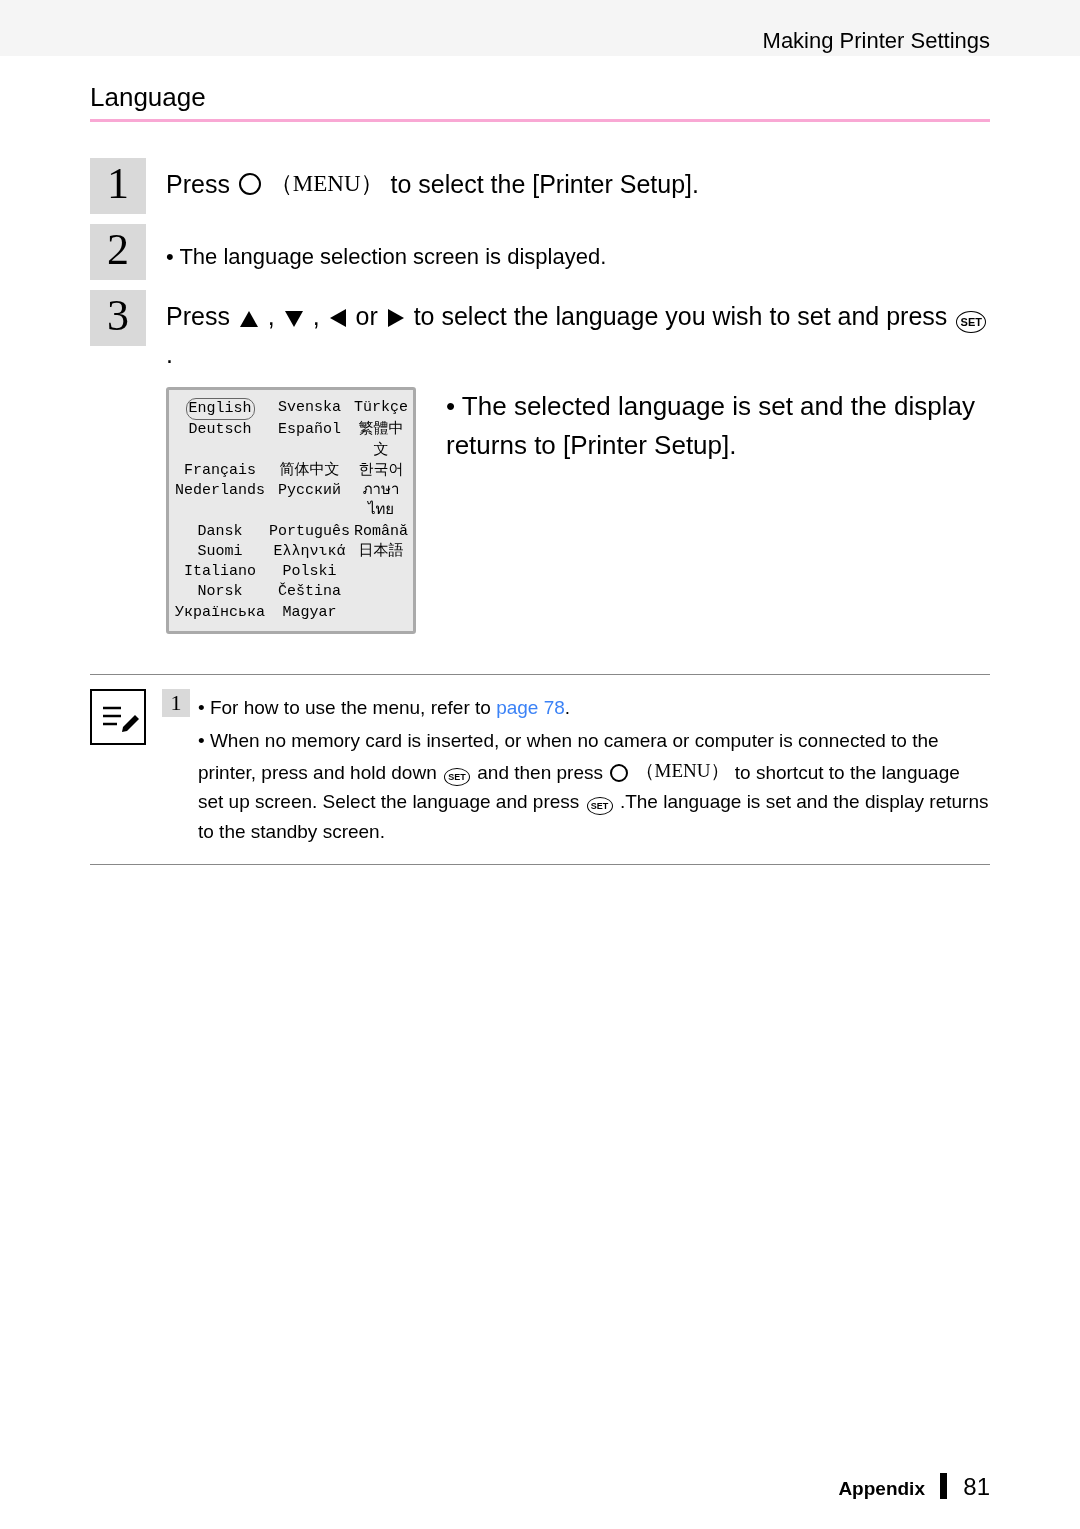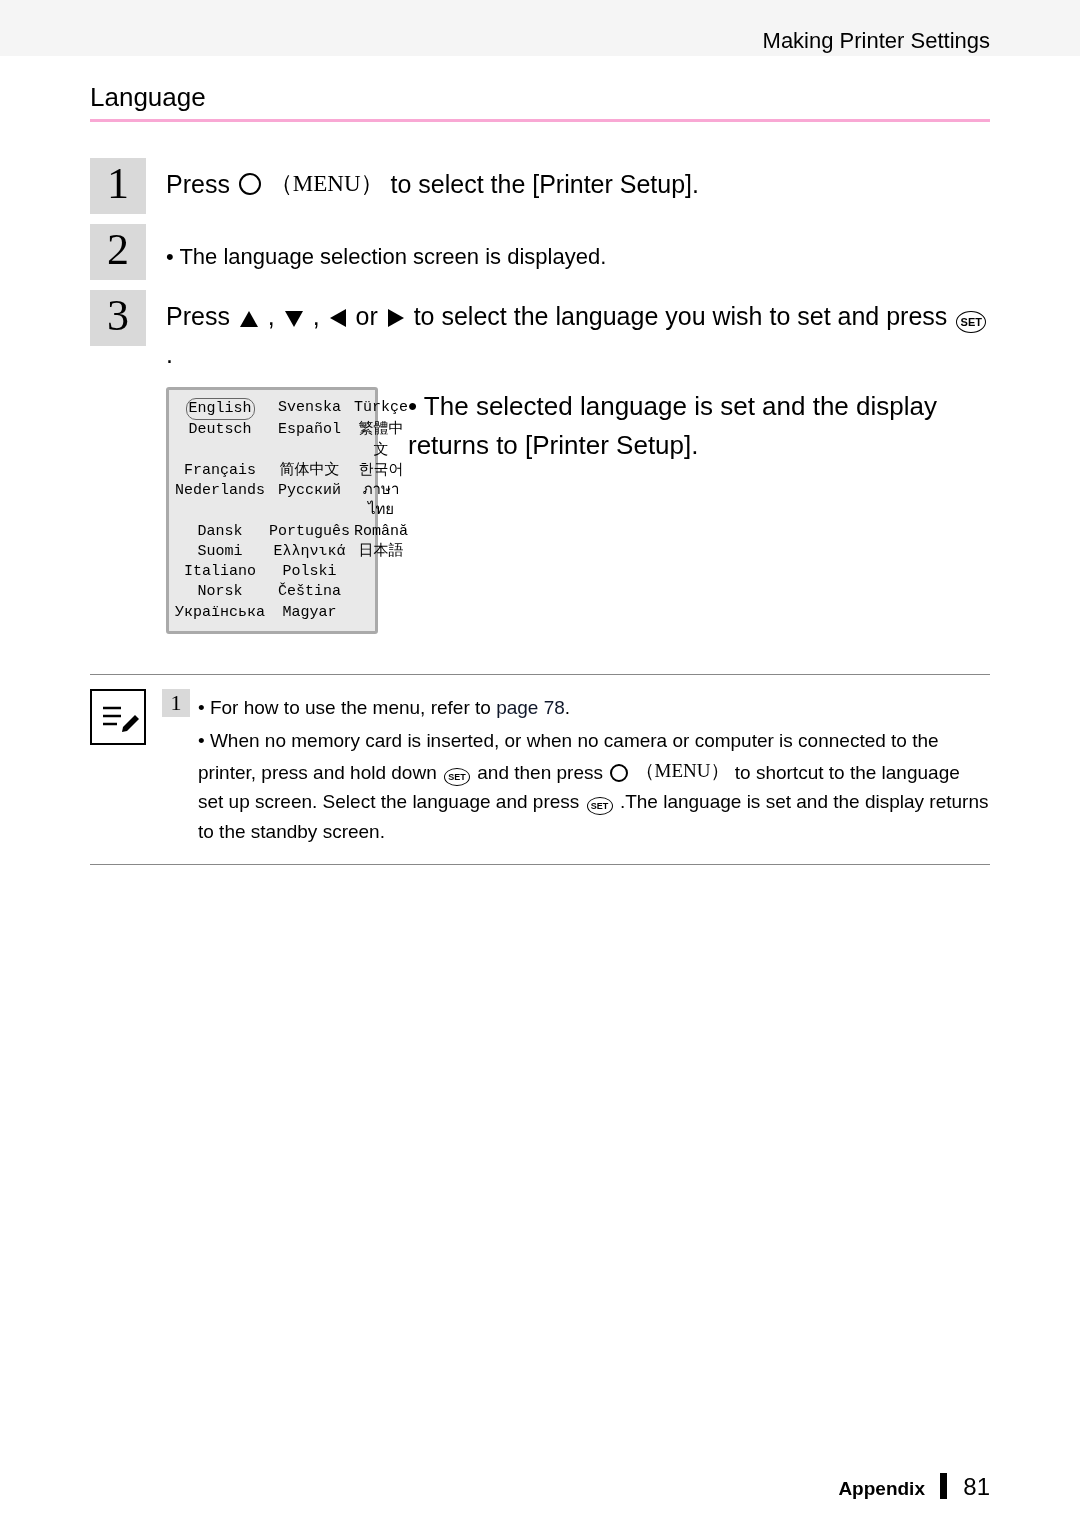--- a/index.html
+++ b/index.html
@@ -100,21 +100,21 @@
   .step3-row {
     display: flex;
     align-items: flex-start;
     margin-top: 14px;
     gap: 30px;
   }
   .lang-grid {
     border: 3px solid #aaa;
     background: #e9e9e9;
     border-radius: 3px;
-    width: 212px;
+    width: 250px;
     padding: 8px 6px;
     flex-shrink: 0;
     font-family: "Courier New", monospace;
     font-size: 15px;
     line-height: 1.35;
   }
   .lang-grid-inner {
     display: grid;
     grid-template-columns: 1fr 1fr 1fr;
     column-gap: 4px;
@@ -161,21 +161,21 @@
     flex-shrink: 0;
     margin-right: 8px;
   }
   .note-text {
     flex: 1;
     font-size: 19px;
     line-height: 1.55;
   }
   .note-text .b { margin-top: 4px; display:block; }
   .note-text .b::before { content: "• "; }
-  .link { color: #0f172a; }
+  .link { color: #3b82f6; }
   .footer {
     position: absolute;
     bottom: 28px;
     right: 90px;
     font-size: 24px;
   }
   .footer .bold { font-weight: bold; font-size: 19px; }
   .footer .bar {
     display: inline-block;
     width: 7px;

